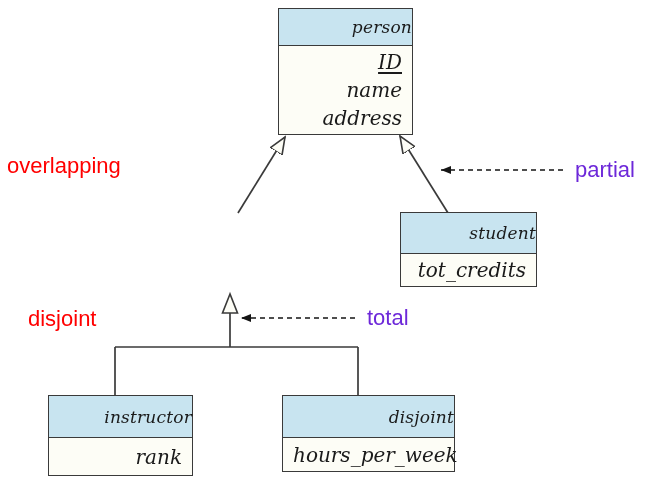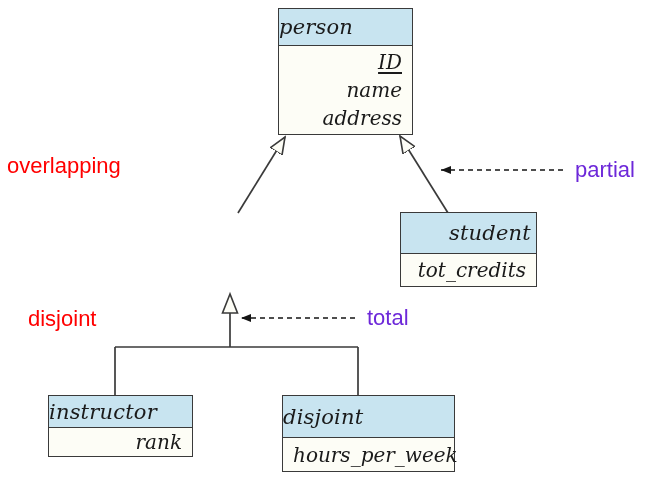--- a/index.html
+++ b/index.html
@@ -43,22 +43,22 @@
     font-family: "DejaVu Serif", serif;
     font-style: italic;
     color: #1a1a1a;
   }
   .entity-header {
     box-sizing: border-box;
     border-bottom: 1.7px solid #3a3a3a;
     background: #c8e4f0;
     display: flex;
     align-items: center;
-    justify-content: flex-start;
-    font-size: 21px;
+    justify-content: flex-end;
+    font-size: 17px;
     letter-spacing: 0.2px;
   }
   .entity-body {
     flex: 1;
     padding: 2px 10px 0 10px;
     font-size: 20px;
     line-height: 28px;
     display: flex;
     flex-direction: column;
     justify-content: flex-start;
@@ -124,21 +124,21 @@
 
   <div class="entity" style="left:400px; top:212px; width:137px; height:75px;">
     <div class="entity-header" style="height:41px;padding-left:48px;">
       <span>student</span>
     </div>
     <div class="entity-body single">
       <div class="attr">tot_credits</div>
     </div>
   </div>
 
-  <div class="entity" style="left:48px; top:395px; width:145px; height:62px;">
+  <div class="entity" style="left:48px; top:395px; width:145px; height:81px;">
     <div class="entity-header" style="height:42px;">
       <span>instructor</span>
     </div>
     <div class="entity-body single">
       <div class="attr">rank</div>
     </div>
   </div>
 
   <div class="entity" style="left:282px; top:395px; width:173px; height:77px;">
     <div class="entity-header" style="height:42px;">

